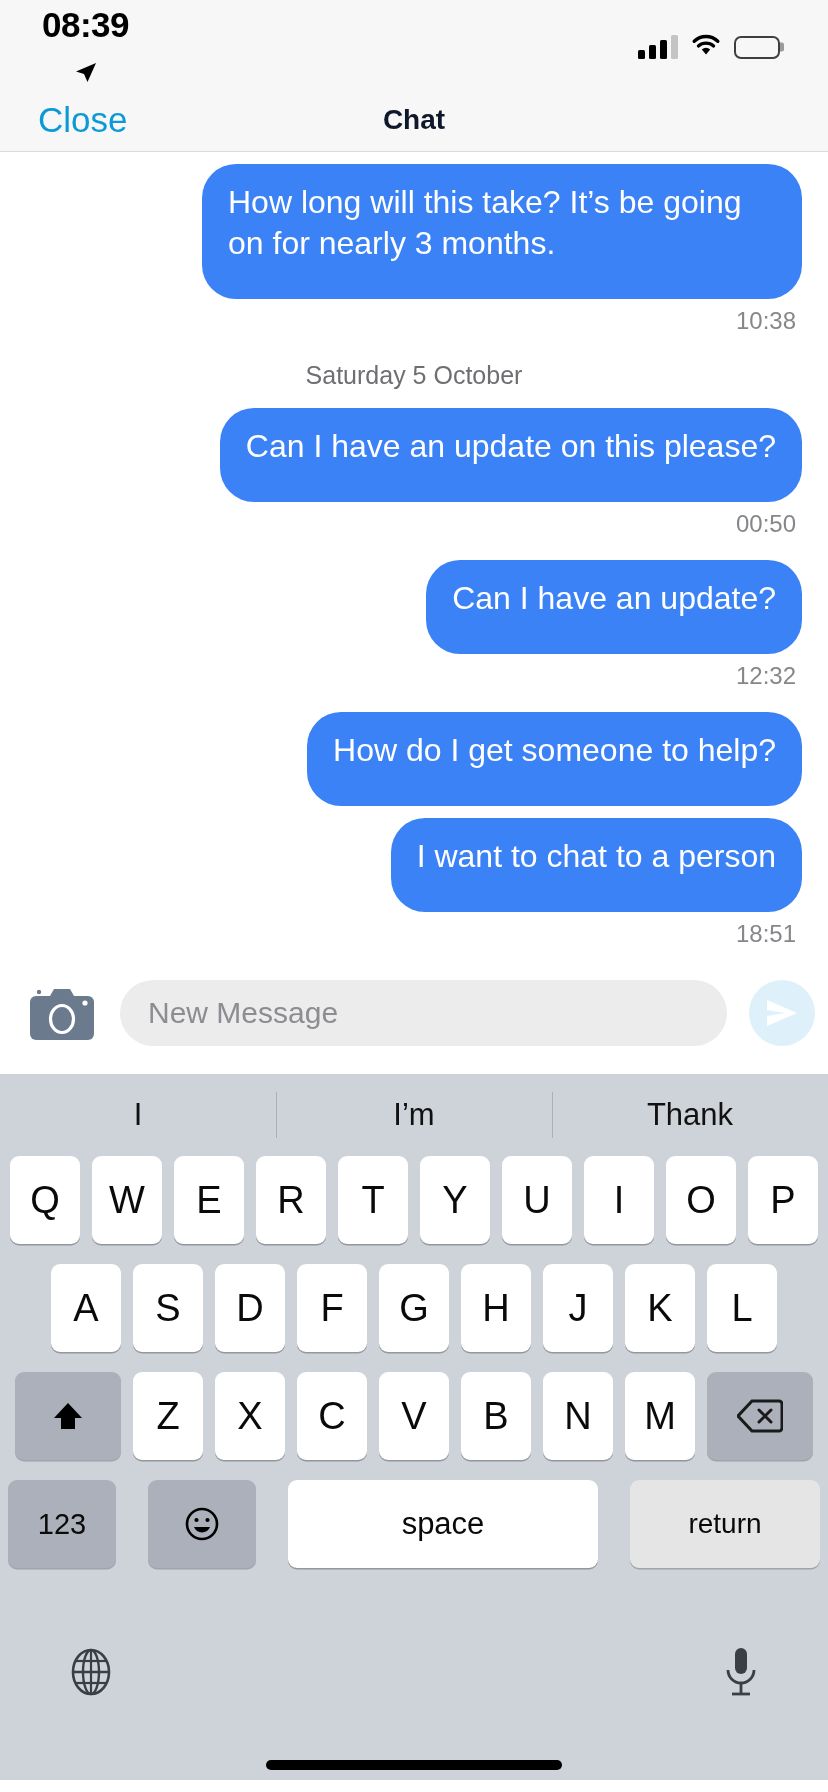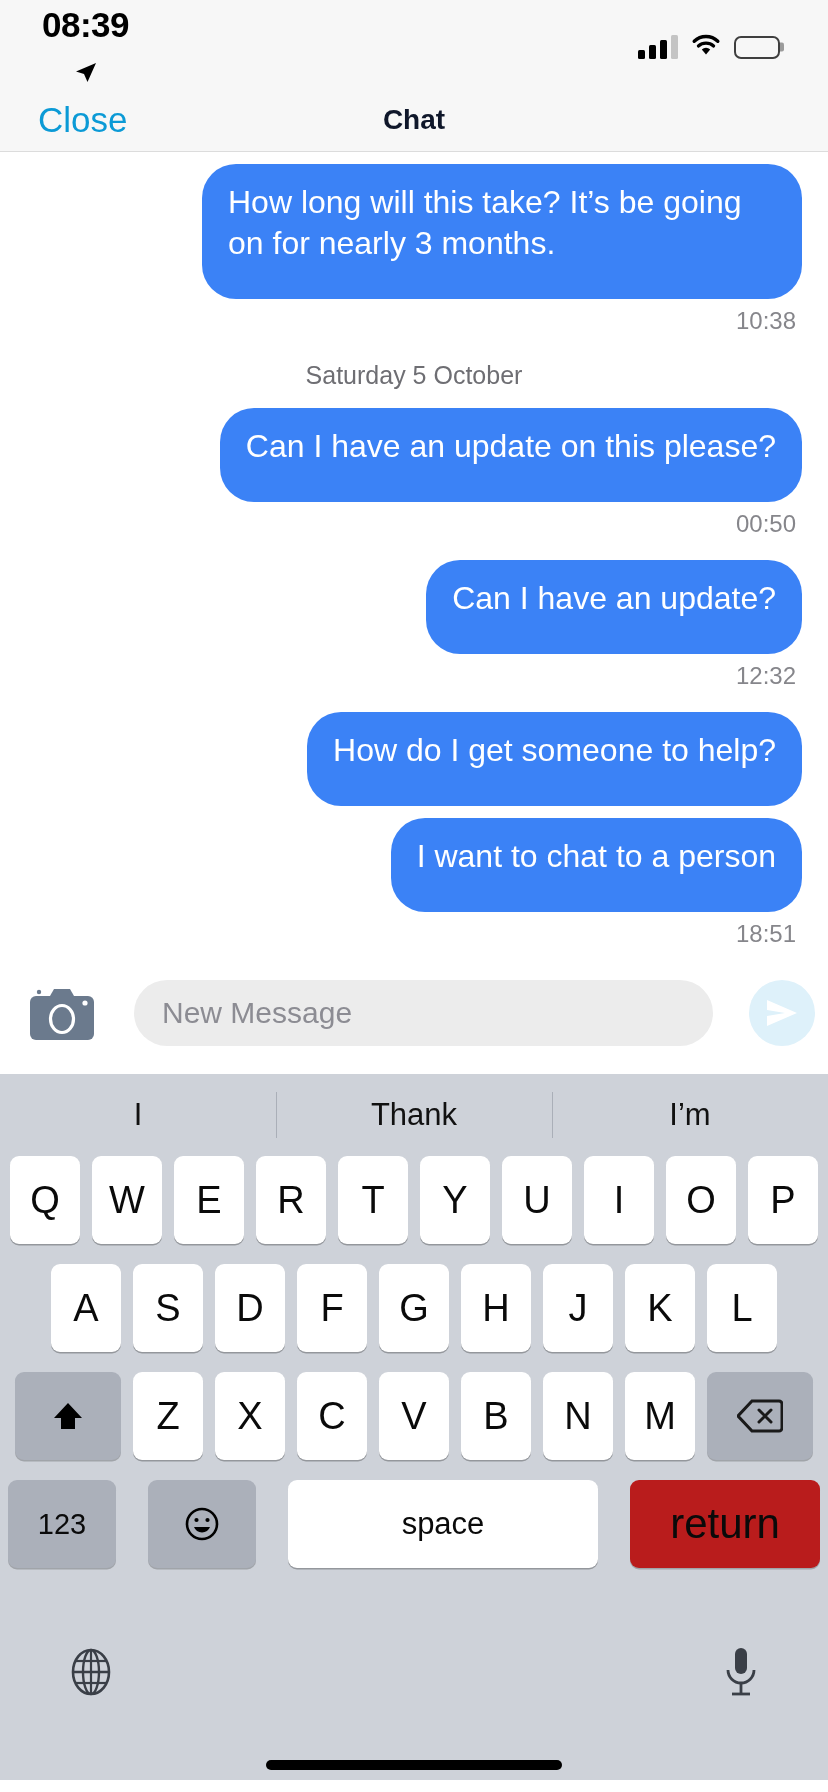--- a/index.html
+++ b/index.html
@@ -110,21 +110,21 @@
   }
   .gap-sm { height:12px; }
   .gap-md { height:22px; }
 
   
   .compose {
     height:122px;
     background:#fff;
     display:flex;
     align-items:center;
-    gap:36px;
+    gap:22px;
     padding:0 13px 0 26px;
     text-align:center;
   }
   .camera-btn { width:72px; height:62px; flex:0 0 auto; }
   .msg-field {
     flex:1 1 auto;
     height:66px;
     background:#ececec;
     border-radius:33px;
     display:flex;
@@ -203,23 +203,23 @@
     width:108px;
     font-size:29px;
     box-shadow:0 1.5px 0 rgba(0,0,0,0.22);
   }
   .key.space {
     flex:1 1 auto;
     background:#fff;
     font-size:31px;
   }
   .key.return {
-    background:#b91c1c;
+    background:#e5e5e5;
     width:190px;
-    font-size:42px;
+    font-size:28px;
     box-shadow:0 1.5px 0 rgba(0,0,0,0.22);
   }
   .kbd-bottom {
     flex:1 1 auto;
     display:flex;
     align-items:center;
     justify-content:space-between;
     padding:0 64px;
   }
   .home-indicator {
@@ -319,22 +319,22 @@
     <svg width="38" height="34" viewBox="0 0 38 34">
       <path d="M4 4 L34 17 L4 30 L4 20 L22 17 L4 14 Z" fill="#ffffff"></path>
     </svg>
   </span>
 </div>
 
 <div class="keyboard">
 
   <div class="predict">
     <span class="predict-item">I</span>
+    <span class="predict-item">I’m</span>
     <span class="predict-item">Thank</span>
-    <span class="predict-item">I’m</span>
   </div>
 
   <div class="krow r1">
     <span class="key">Q</span>
     <span class="key">W</span>
     <span class="key">E</span>
     <span class="key">R</span>
     <span class="key">T</span>
     <span class="key">Y</span>
     <span class="key">U</span>

